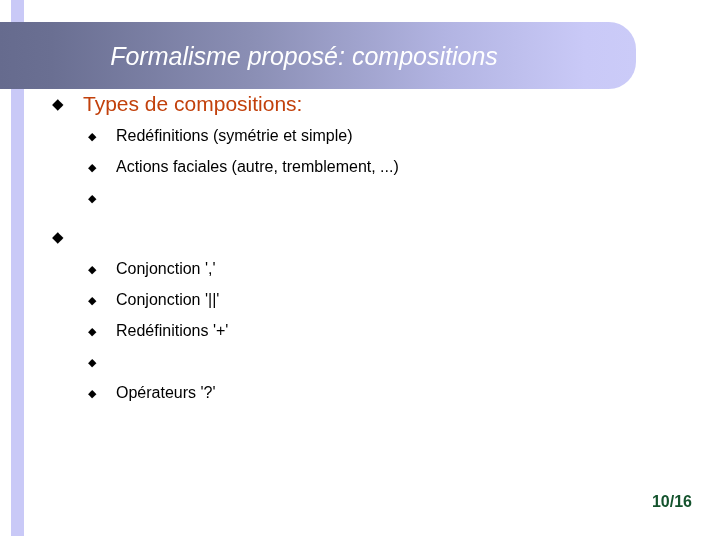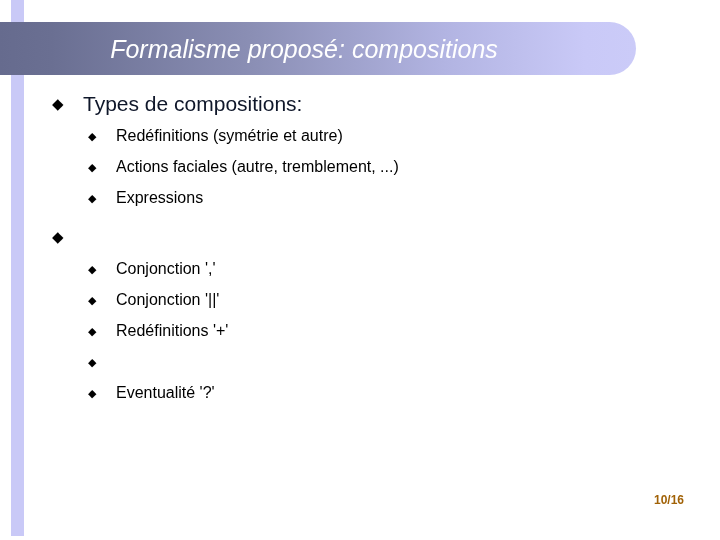--- a/index.html
+++ b/index.html
@@ -24,21 +24,21 @@
     height: 536px;
     background: #c9c9f7;
   }
 
   
   #title-banner {
     position: absolute;
     left: 0;
     top: 22px;
     width: 636px;
-    height: 53px;
+    height: 67px;
     border-radius: 0 27px 27px 0;
     background: linear-gradient(to right, #666b8e 0%, #6a6f92 8%, #8b8fb5 40%, #b2b4e2 70%, #c9c9f7 92%, #cbcbf8 100%);
     box-sizing: border-box;
   }
   #title-text {
     position: absolute;
     left: 0;
     right: 28px;
     top: 50%;
     transform: translateY(-50%);
@@ -66,21 +66,21 @@
   }
   .lvl1-bullet {
     flex: 0 0 auto;
     color: #000000;
     font-size: 15px;
     line-height: 32px;
     width: 31px;
   }
   .lvl1-label {
     flex: 0 0 auto;
-    color: #0f172a;
+    color: #c2410c;
     font-size: 21px;
     line-height: 32px;
     white-space: nowrap;
   }
 
   .lvl2-item {
     display: flex;
     align-items: flex-start;
     padding-left: 88px;
     margin-bottom: 3px;
@@ -98,24 +98,24 @@
     font-size: 16px;
     line-height: 28px;
     white-space: nowrap;
   }
 
   .group-gap { height: 6px; }
 
   
   #page-number {
     position: absolute;
-    right: 36px;
+    right: 28px;
     top: 493px;
-    font-size: 12px;
-    color: #a16207;
+    font-size: 16px;
+    color: #14532d;
     font-weight: bold;
     letter-spacing: 0px;
   }
 </style>
 </head>
 <body>
 
 <div id="left-stripe"></div>
 
 <div id="title-banner">
@@ -124,29 +124,28 @@
 
 <div id="content">
 
   <div class="lvl1-item">
     <span class="lvl1-bullet">◆</span>
     <span class="lvl1-label">Types de compositions:</span>
   </div>
 
   <div class="lvl2-item">
     <span class="lvl2-bullet">◆</span>
-    <span class="lvl2-label">Redéfinitions (symétrie et autre)</span>
+    <span class="lvl2-label">Redéfinitions (symétrie et simple)</span>
   </div>
   <div class="lvl2-item">
     <span class="lvl2-bullet">◆</span>
     <span class="lvl2-label">Actions faciales (autre, tremblement, ...)</span>
   </div>
   <div class="lvl2-item">
     <span class="lvl2-bullet">◆</span>
-    <span class="lvl2-label">Expressions</span>
   </div>
 
   <div class="group-gap"></div>
 
   <div class="lvl1-item">
     <span class="lvl1-bullet">◆</span>
   </div>
 
   <div class="lvl2-item">
     <span class="lvl2-bullet">◆</span>
@@ -158,18 +157,18 @@
   </div>
   <div class="lvl2-item">
     <span class="lvl2-bullet">◆</span>
     <span class="lvl2-label">Redéfinitions '+'</span>
   </div>
   <div class="lvl2-item">
     <span class="lvl2-bullet">◆</span>
   </div>
   <div class="lvl2-item">
     <span class="lvl2-bullet">◆</span>
-    <span class="lvl2-label">Eventualité '?'</span>
+    <span class="lvl2-label">Opérateurs '?'</span>
   </div>
 
 </div>
 
 <div id="page-number">10/16</div>
 
 </body></html>

